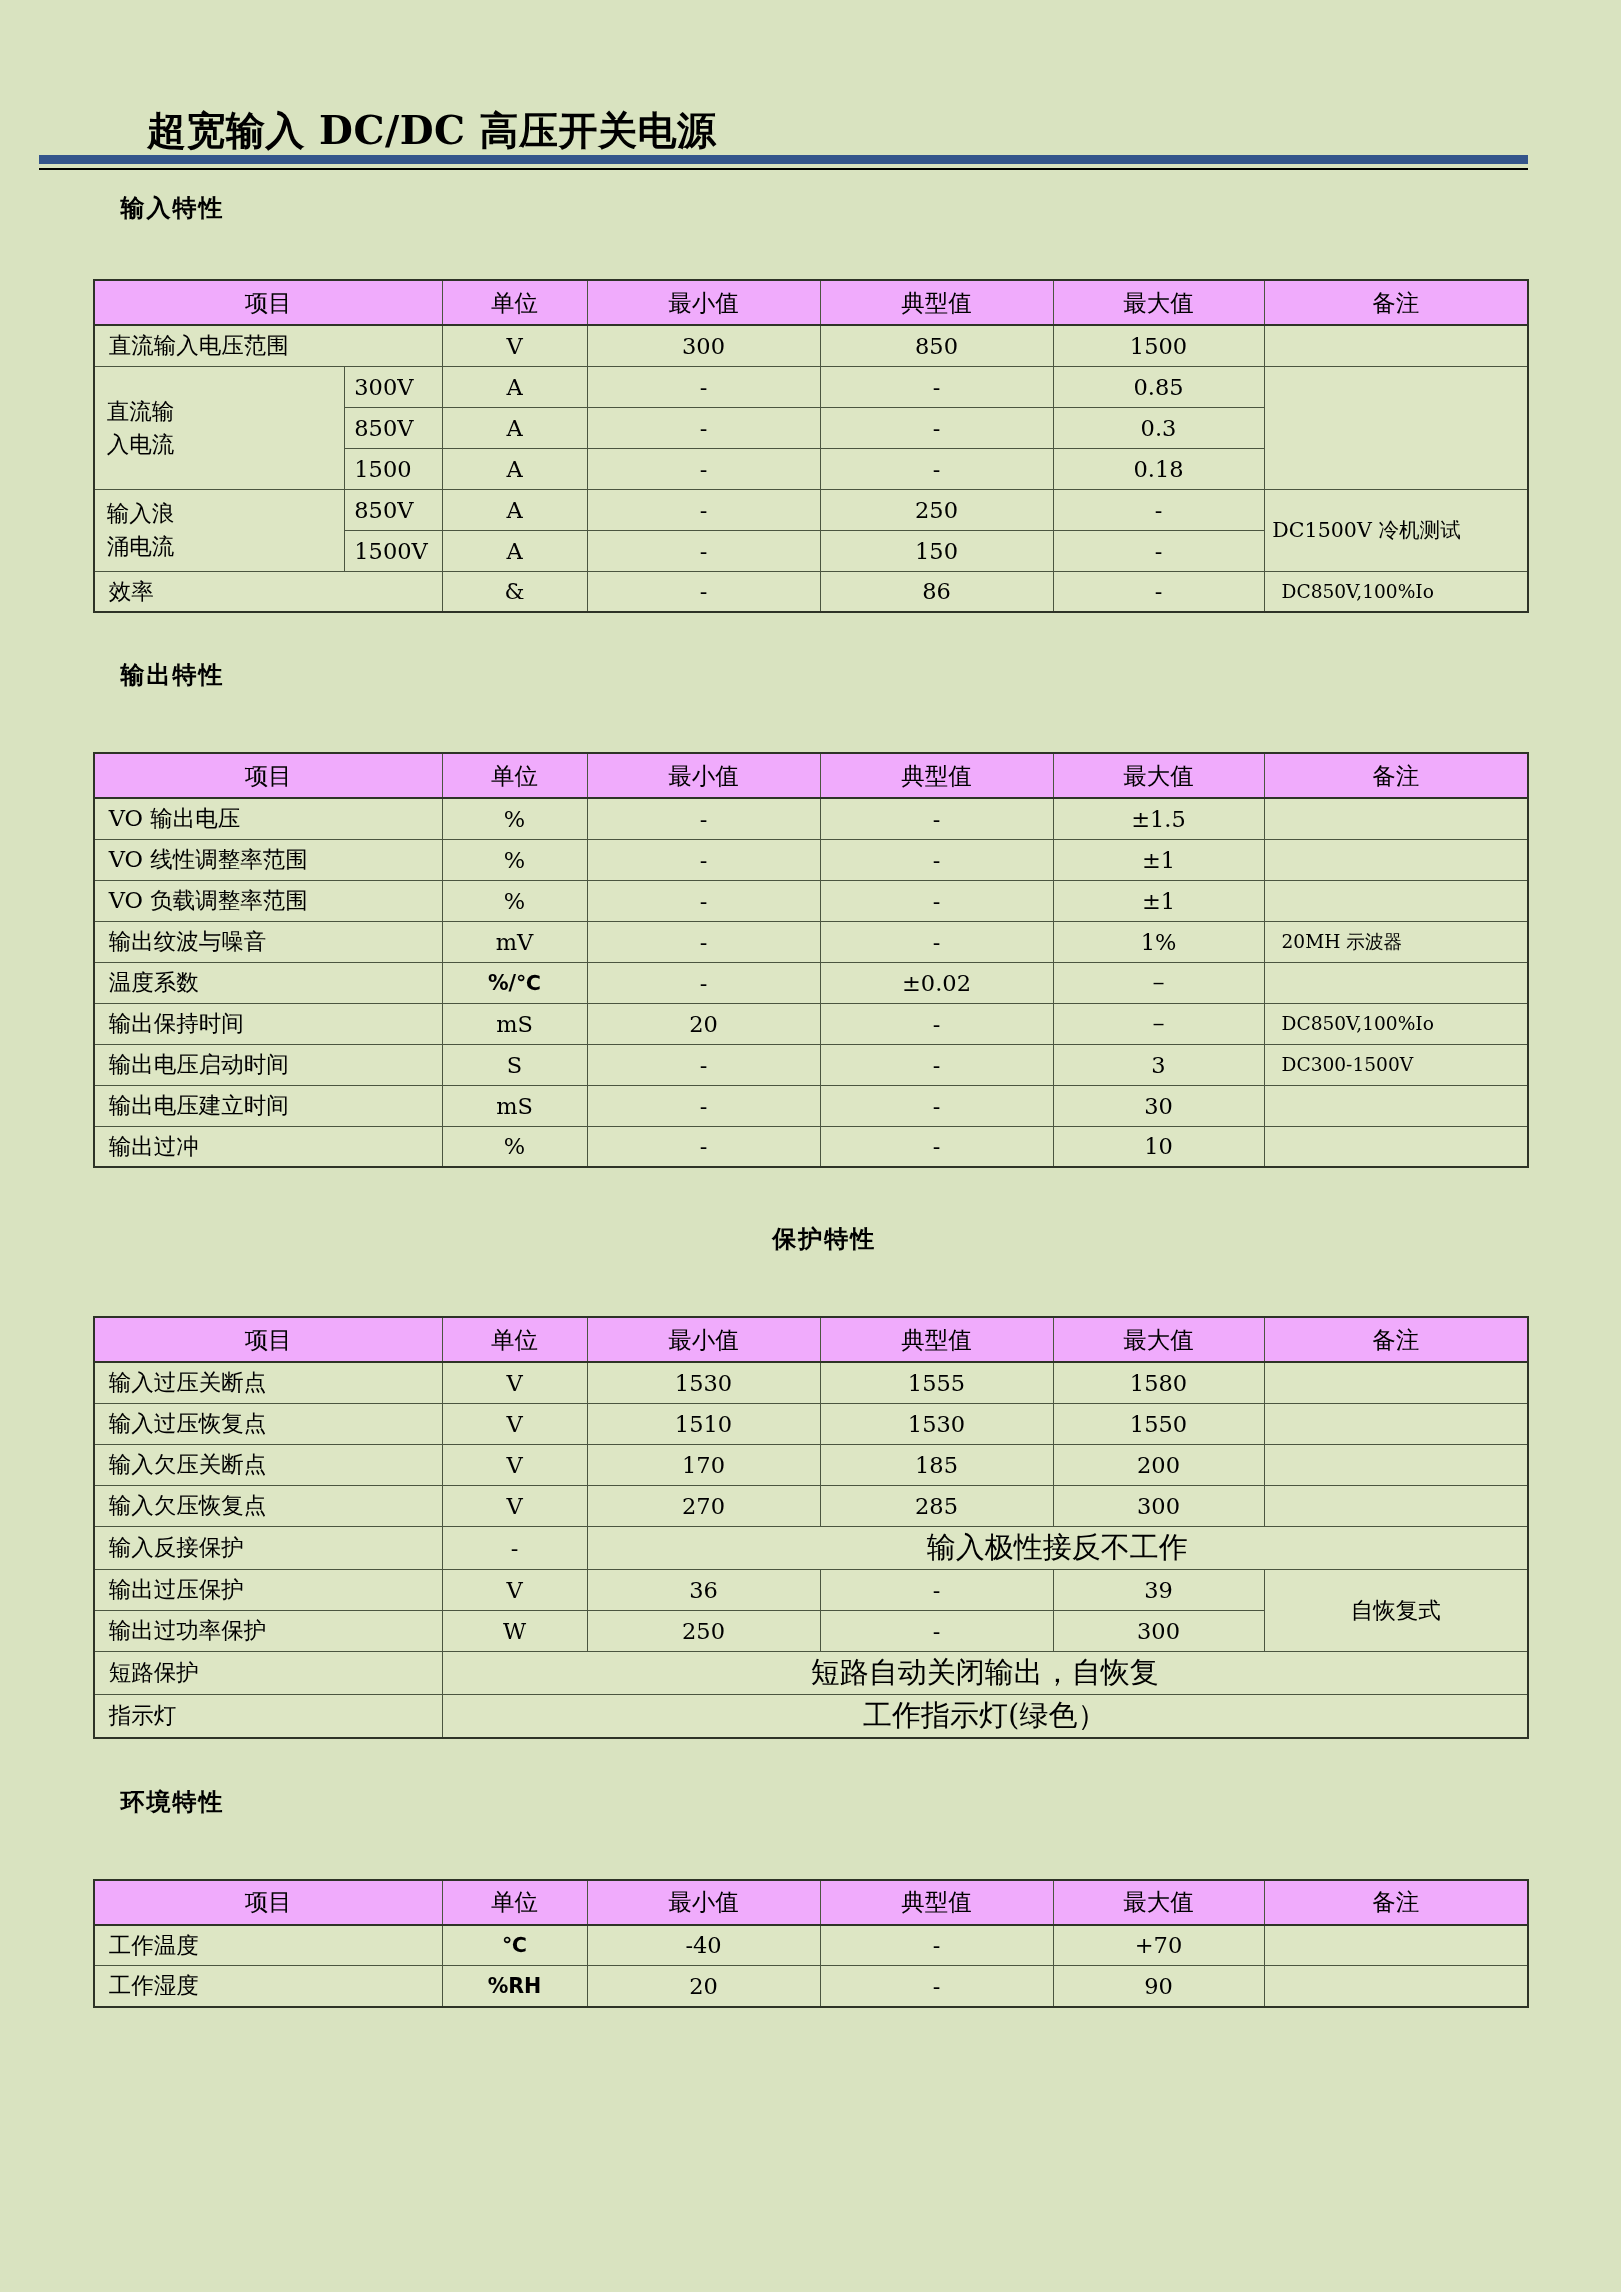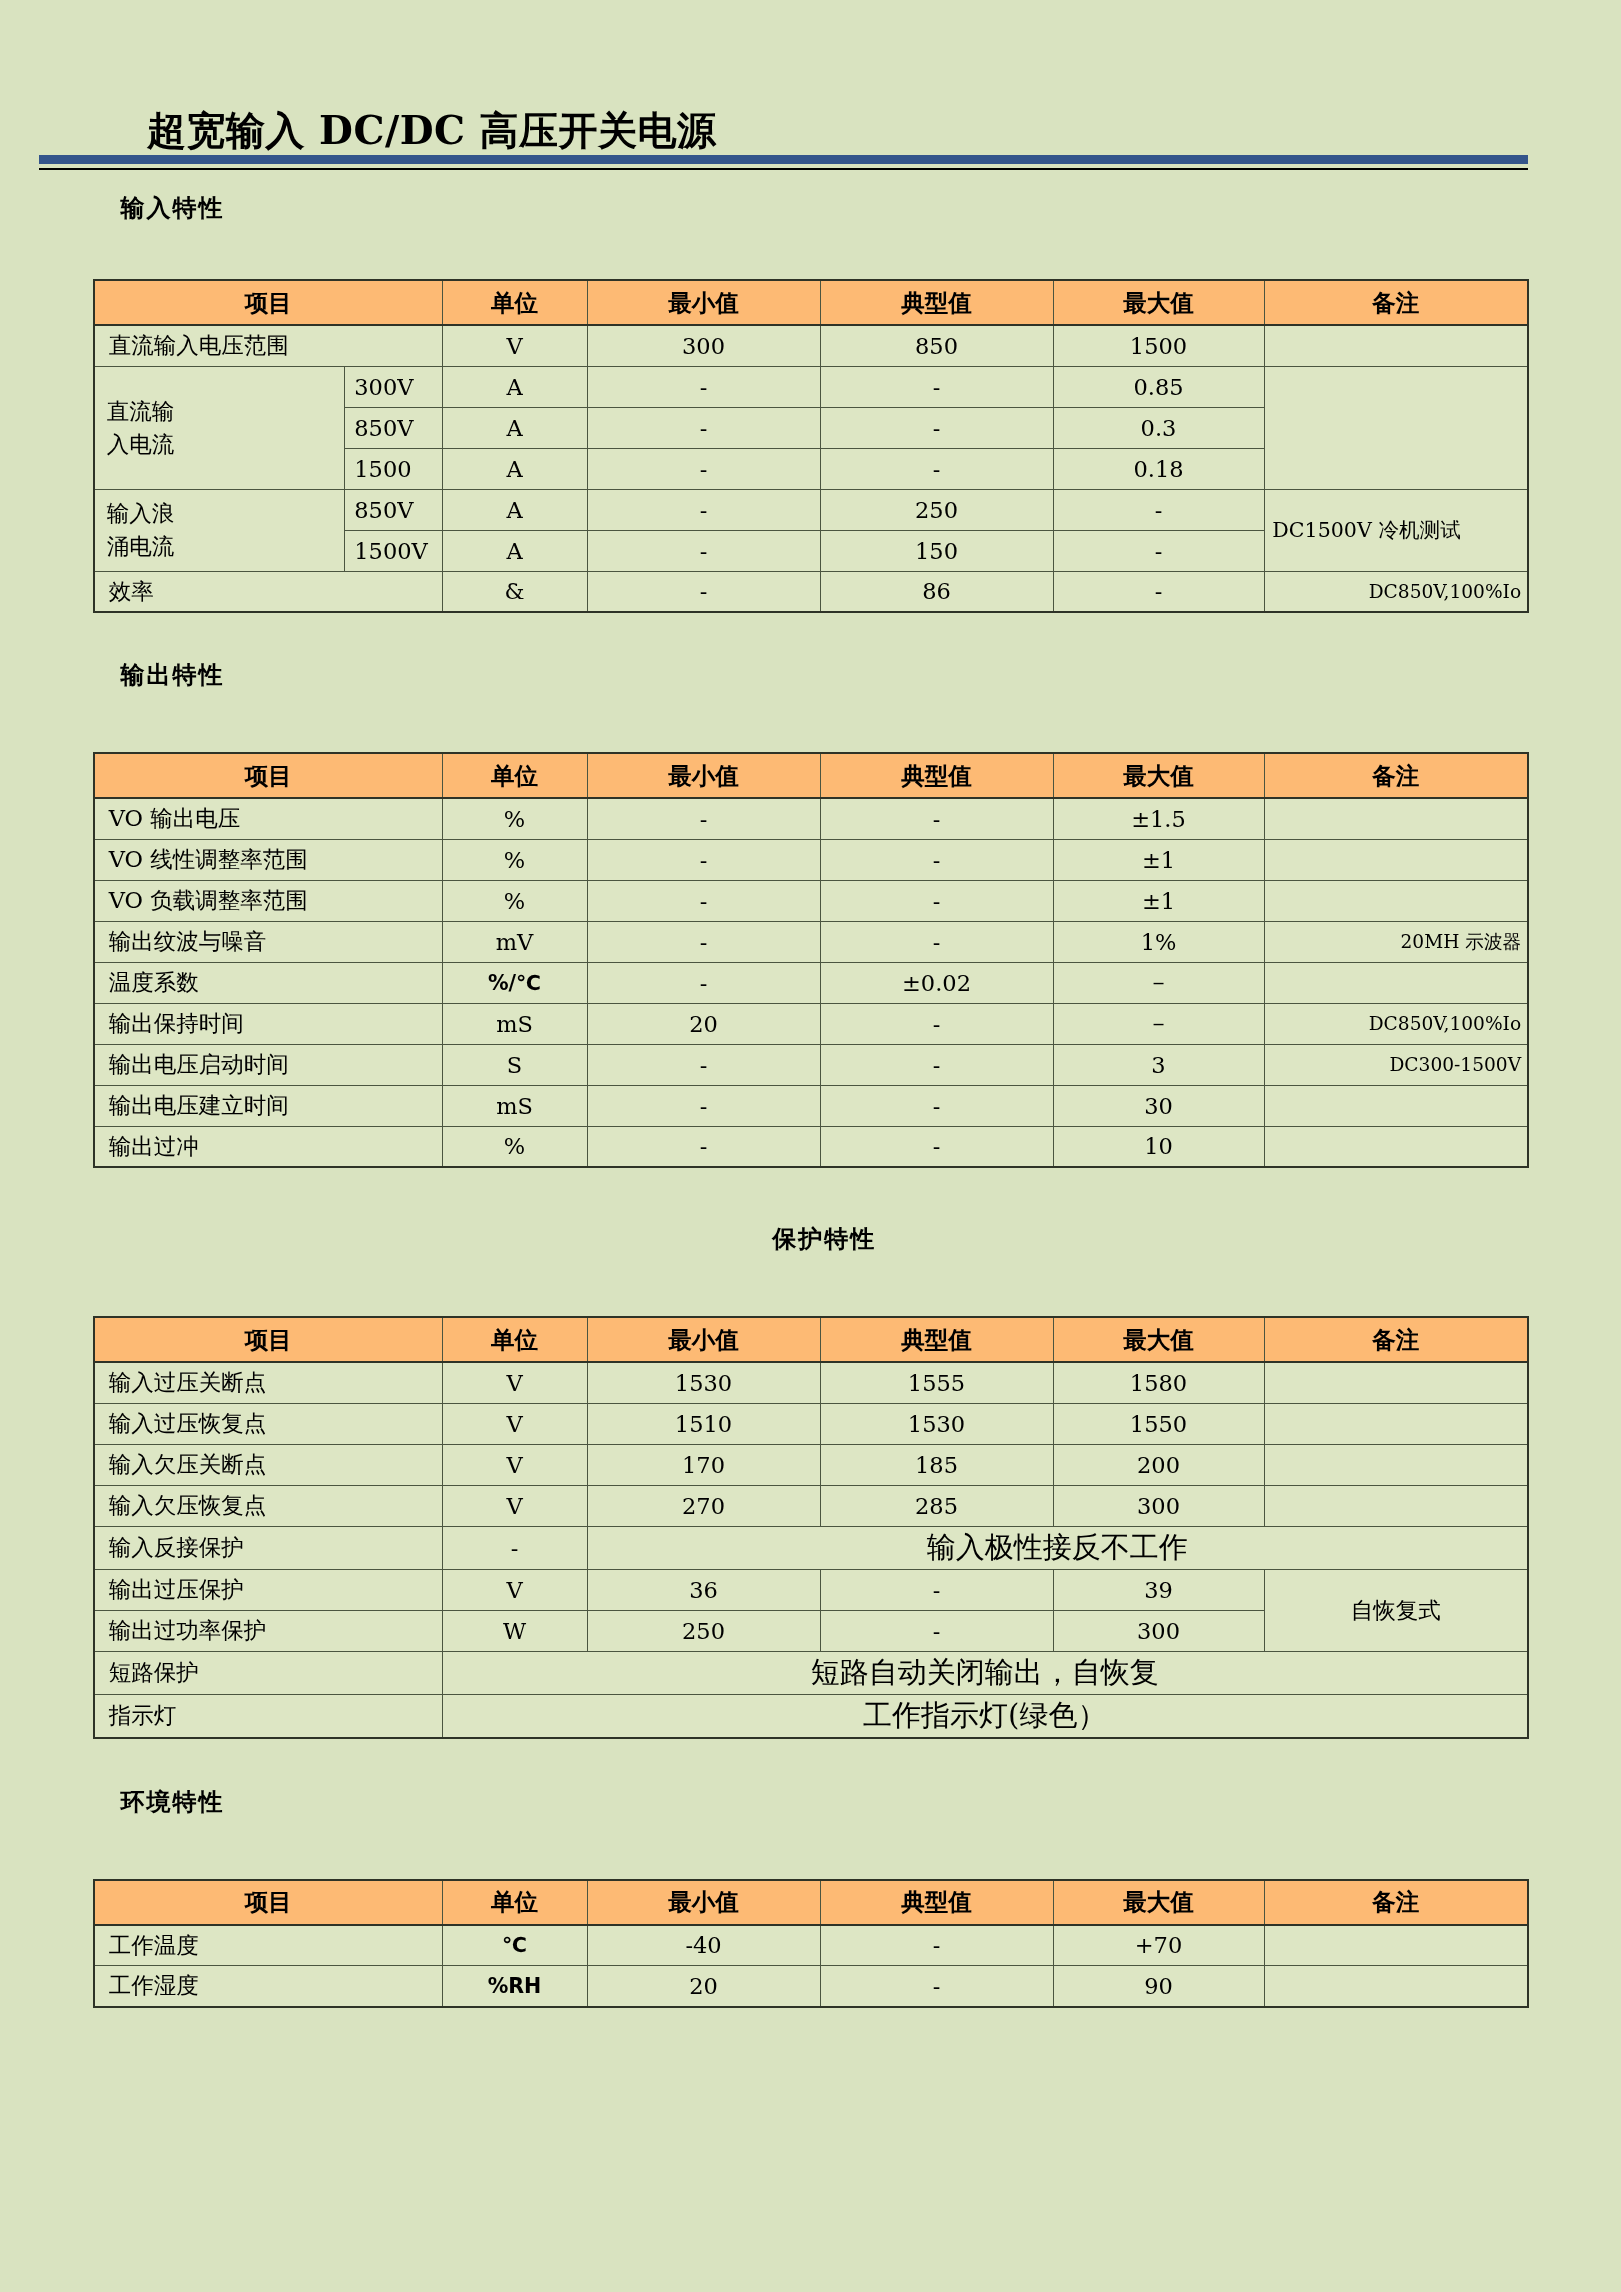--- a/index.html
+++ b/index.html
@@ -93,22 +93,22 @@
   .spec-table td {
     border: 1px solid #4b5540;
     background: #dde6c4;
     font-size: 22.5px;
     height: 41px;
     padding: 1px 5.9px;
     box-sizing: border-box;
     overflow: hidden;
   }
   .spec-table thead th {
-    background: #fdba74;
-    font-weight: bold;
+    background: #f0abfc;
+    font-weight: normal;
     text-align: center;
     font-size: 23.5px;
     height: 45px;
   }
   .spec-table tbody td {
     text-align: center;
   }
   .spec-table tbody td.left {
     text-align: left;
     padding-left: 13.7px;
@@ -117,21 +117,21 @@
     text-align: left;
     padding-left: 11.8px;
     line-height: 1.45;
   }
   .spec-table tbody td.sub {
     text-align: left;
     padding-left: 9.8px;
   }
   .spec-table tbody td.note-small {
     font-size: 18.6px;
-    text-align: right;
+    text-align: left;
     padding-left: 17px;
   }
   .spec-table tbody td.note-wrap {
     font-size: 20.6px;
     text-align: left;
     padding-left: 7.8px;
     line-height: 1.5;
   }
   .spec-table tbody td.span-center {
     text-align: center;

